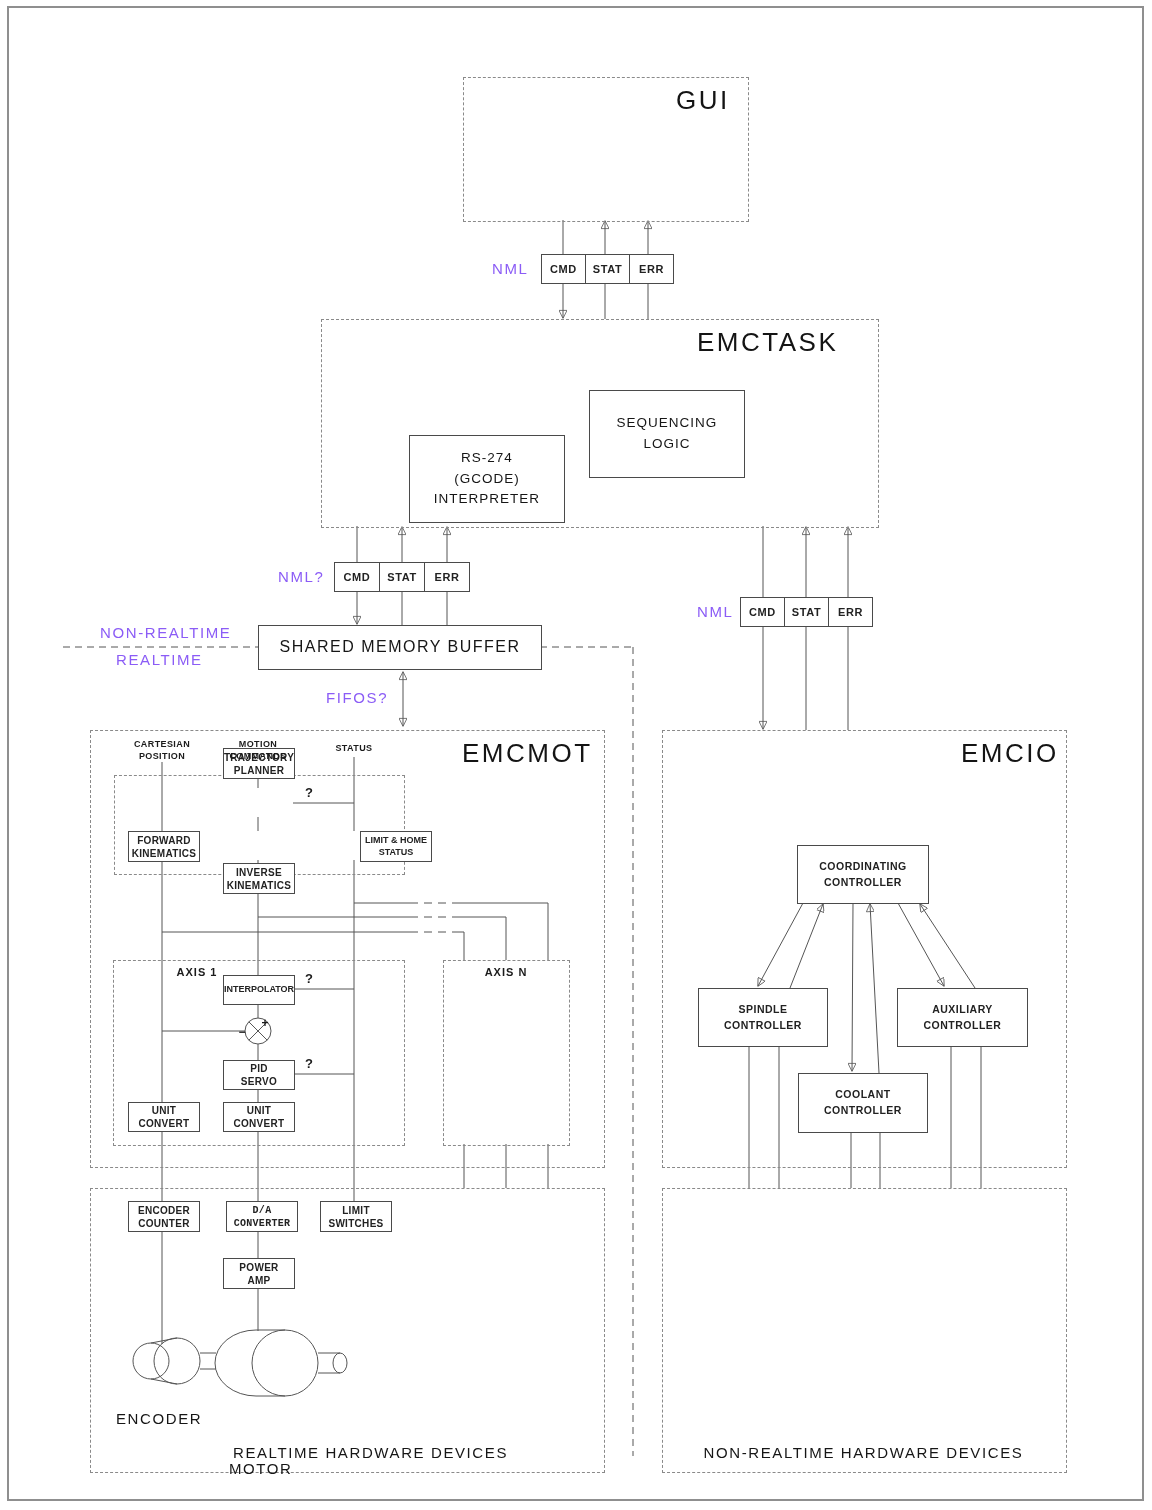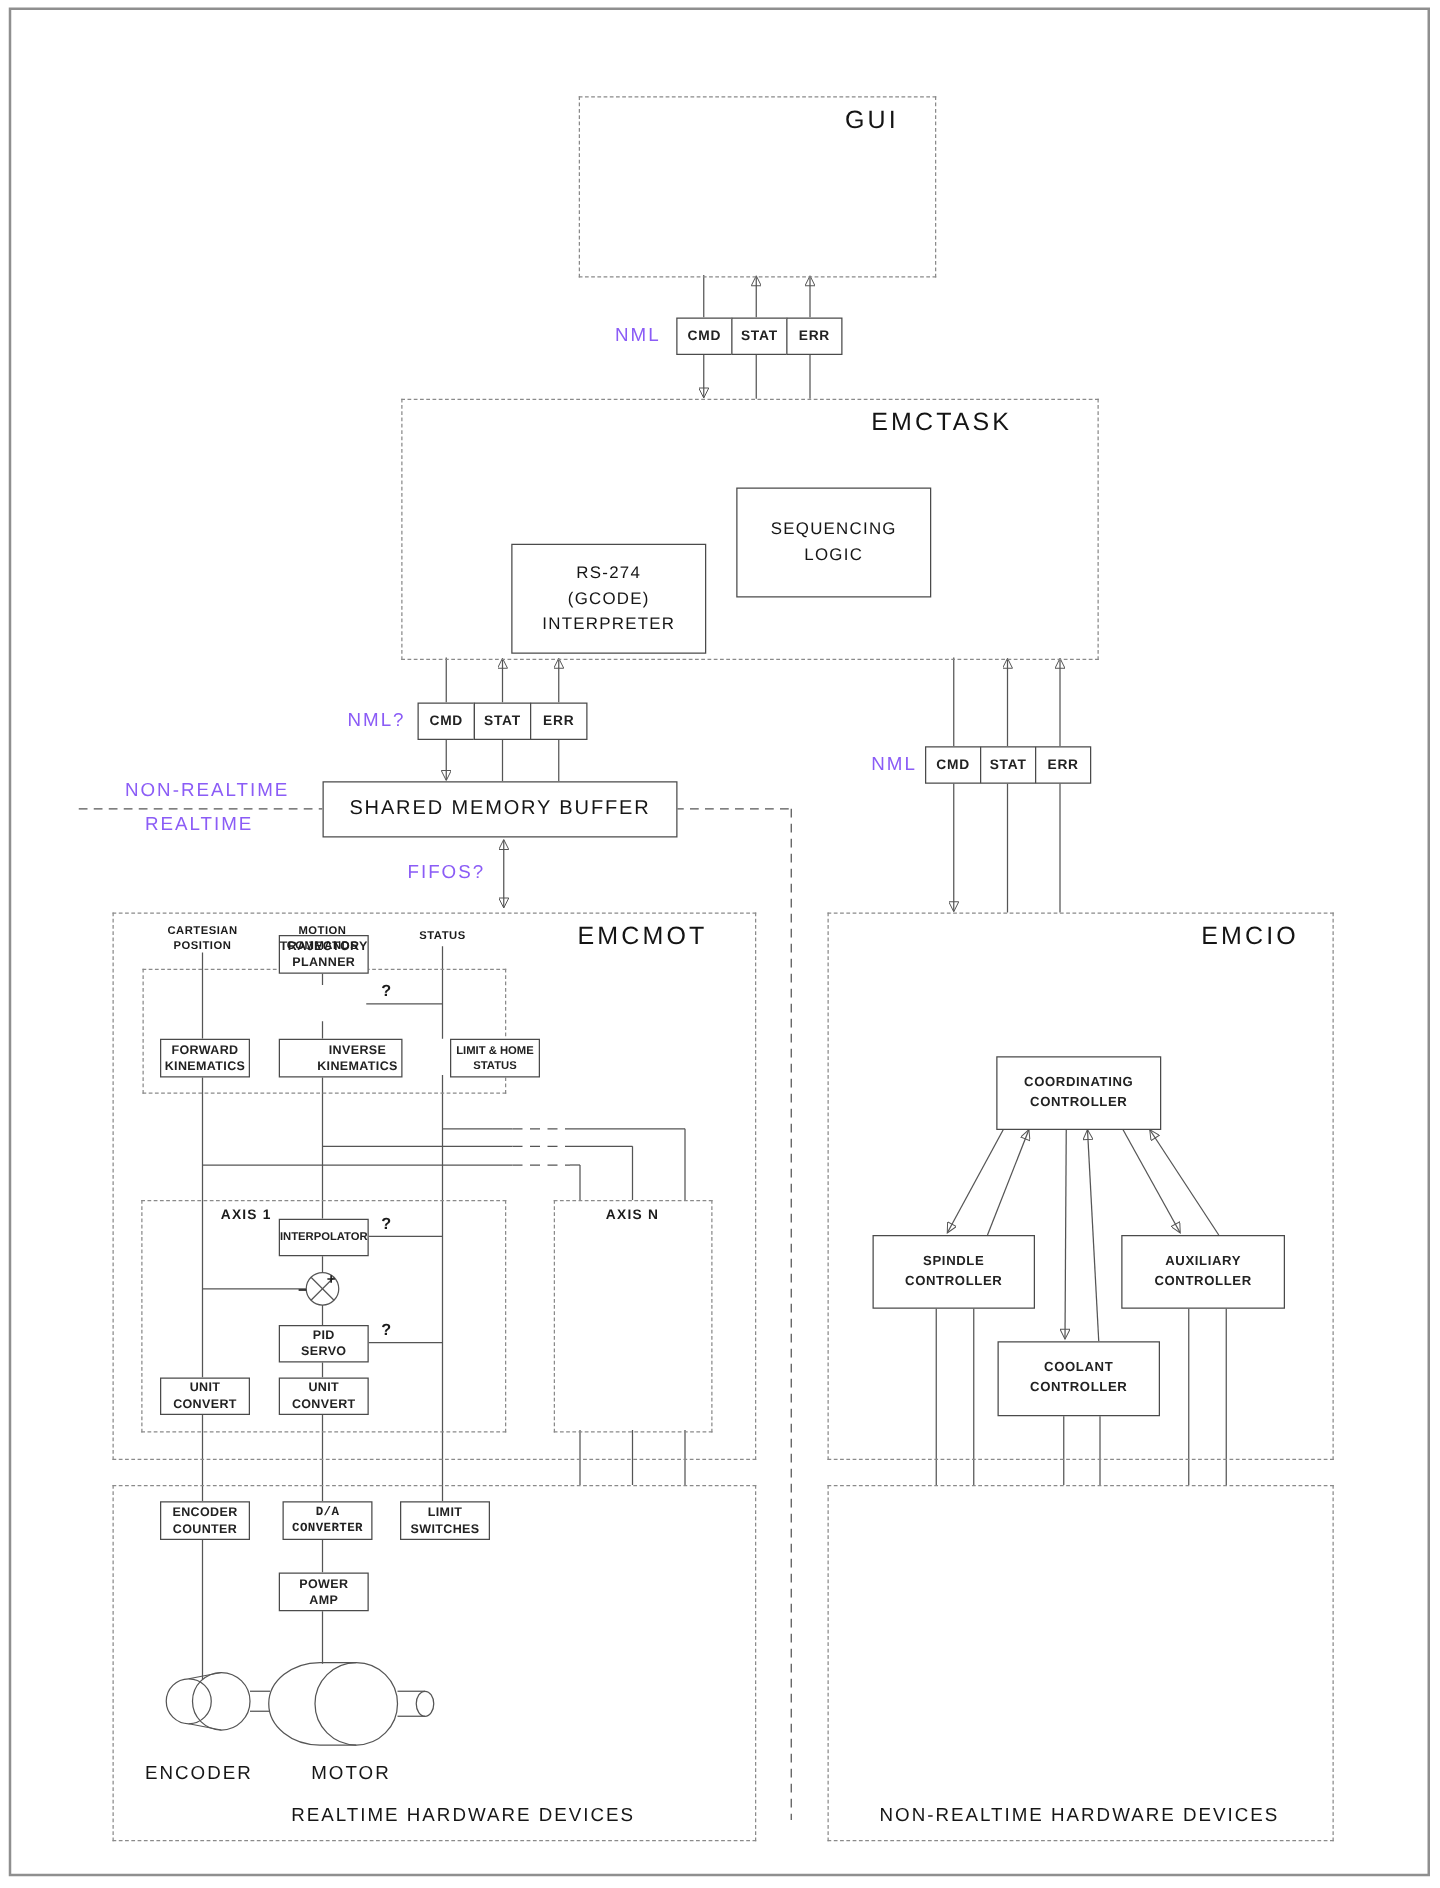--- a/index.html
+++ b/index.html
@@ -20,21 +20,21 @@
   .box.big{font-size:10.5px;letter-spacing:.5px;line-height:1.5;}
   .box.tiny{font-size:9px;letter-spacing:0;}
   .box.wide{font-weight:400;font-size:13.5px;letter-spacing:1px;line-height:1.55;color:#161616;}
   .box.smb{font-weight:400;font-size:16px;letter-spacing:1.5px;color:#161616;}
   .nmlrow{position:absolute;display:flex;z-index:3;}
   .nmlcell{width:43px;height:28px;border:1px solid #4a4a4a;margin-left:-1px;background:#fff;
            display:flex;align-items:center;justify-content:center;
            font-size:11px;font-weight:700;letter-spacing:.6px;color:#222;}
   .nmlrow.l .nmlcell{width:44px;}
   .lbl{position:absolute;z-index:4;}
-  .sec{font-size:20px;font-weight:400;letter-spacing:2.5px;color:#141414;}
+  .sec{font-size:26px;font-weight:400;letter-spacing:2.5px;color:#141414;}
   .mid{font-size:15px;font-weight:400;letter-spacing:1.6px;color:#8b5cf6;}
   .col{font-size:9px;font-weight:700;letter-spacing:.4px;text-align:center;line-height:1.35;}
   .axis{font-size:11px;font-weight:700;letter-spacing:1px;}
   .q{font-size:13px;font-weight:700;}
   .cap{font-size:15px;font-weight:400;letter-spacing:1.6px;color:#161616;text-align:center;}
 </style>
 </head>
 <body>
 
 <div class="canvas">
@@ -214,21 +214,21 @@
   <div class="lbl col" data-bind="sections.emcmot.cartesian_position" style="left:122px;top:738px;width:80px;">CARTESIAN
 POSITION</div>
   <div class="lbl col" data-bind="sections.emcmot.motion_commands" style="left:218px;top:738px;width:80px;">MOTION
 COMMANDS</div>
   <div class="lbl col" data-bind="sections.emcmot.status" style="left:314px;top:742px;width:80px;">STATUS</div>
 
   <div class="box" data-bind="sections.emcmot.trajectory_planner" style="left:223px;top:748px;width:70px;height:29px;">TRAJECTORY
 PLANNER</div>
   <div class="box" data-bind="sections.emcmot.forward_kinematics" style="left:128px;top:831px;width:70px;height:29px;">FORWARD
 KINEMATICS</div>
-  <div class="box" data-bind="sections.emcmot.inverse_kinematics" style="left:223px;top:831px;width:70px;height:29px;padding-left:27px;">INVERSE
+  <div class="box" data-bind="sections.emcmot.inverse_kinematics" style="left:223px;top:863px;width:70px;height:29px;">INVERSE
 KINEMATICS</div>
   <div class="box tiny" data-bind="sections.emcmot.limit_home_status" style="left:322px;top:831px;width:70px;height:29px;margin-left:38px;">LIMIT &amp; HOME
 STATUS</div>
   <div class="lbl axis" data-bind="sections.emcmot.axis1" style="left:166px;top:966px;width:62px;text-align:center;">AXIS 1</div>
   <div class="lbl axis" data-bind="sections.emcmot.axisn" style="left:475px;top:966px;width:62px;text-align:center;">AXIS N</div>
   <div class="box tiny" data-bind="sections.emcmot.interpolator" style="left:223px;top:975px;width:70px;height:28px;">INTERPOLATOR</div>
   <div class="box" data-bind="sections.emcmot.pid_servo" style="left:223px;top:1060px;width:70px;height:28px;">PID
 SERVO</div>
   <div class="box" data-bind="sections.emcmot.unit_convert" style="left:128px;top:1102px;width:70px;height:28px;">UNIT
 CONVERT</div>
@@ -251,16 +251,16 @@
   <div class="box" data-bind="sections.realtime_hw.encoder_counter" style="left:128px;top:1201px;width:70px;height:29px;">ENCODER
 COUNTER</div>
   <div class="box" data-bind="sections.realtime_hw.da_converter" style="left:226px;top:1201px;width:70px;height:29px;font-family:Liberation Mono, monospace;">D/A
 CONVERTER</div>
   <div class="box" data-bind="sections.realtime_hw.limit_switches" style="left:320px;top:1201px;width:70px;height:29px;">LIMIT
 SWITCHES</div>
   <div class="box" data-bind="sections.realtime_hw.power_amp" style="left:223px;top:1258px;width:70px;height:29px;">POWER
 AMP</div>
 
   <div class="lbl cap" data-bind="sections.realtime_hw.encoder" style="left:116px;top:1410px;">ENCODER</div>
-  <div class="lbl cap" data-bind="sections.realtime_hw.motor" style="left:229px;top:1410px;margin-left:20px;">MOTOR</div>
+  <div class="lbl cap" data-bind="sections.realtime_hw.motor" style="left:229px;top:1460px;">MOTOR</div>
   <div class="lbl cap" data-bind="sections.realtime_hw.label" style="left:114px;top:1444px;width:513px;">REALTIME HARDWARE DEVICES</div>
   <div class="lbl cap" data-bind="sections.nonrealtime_hw.label" style="left:662px;top:1444px;width:403px;">NON-REALTIME HARDWARE DEVICES</div>
 </div>
 
 </body></html>

